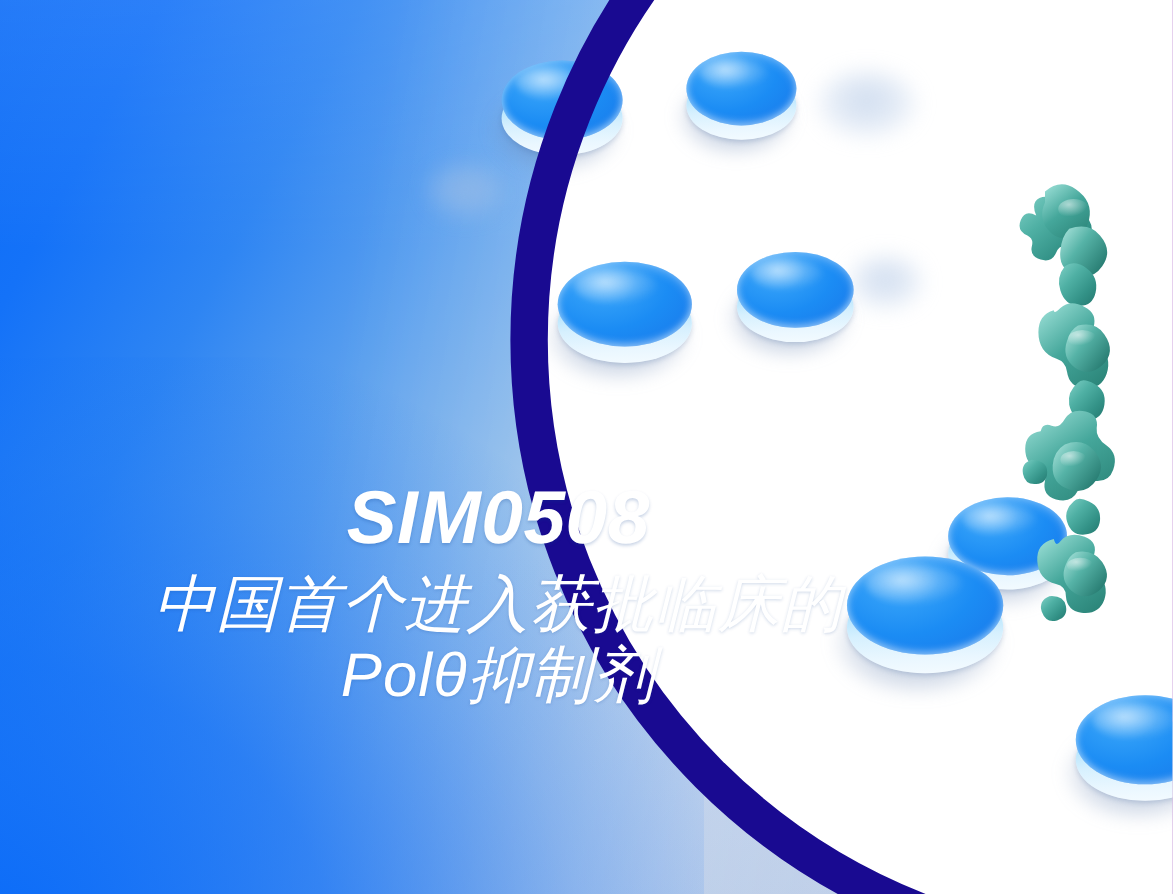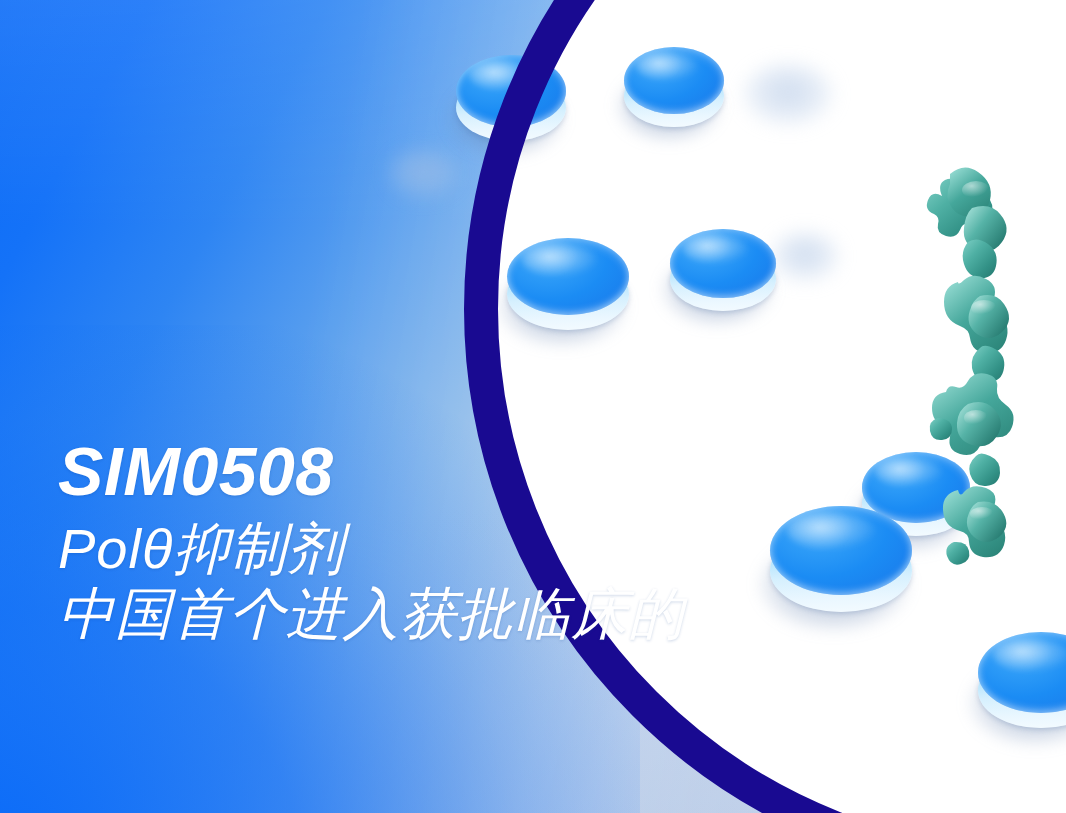--- a/index.html
+++ b/index.html
@@ -10,20 +10,21 @@
   body {
     font-family: "Liberation Sans", "DejaVu Sans", sans-serif;
   }
 
   #poster {
     position: relative;
     width: 1066px;
     height: 813px;
     overflow: hidden;
     background: #a21caf;
+    text-align: center;
   }
 
   
   .bg-base {
     position: absolute;
     inset: 0;
     background:
       linear-gradient(118deg,
         #0c6cf7 0%,
         #1472f8 10%,
@@ -347,17 +348,17 @@
                q-14 -5 -22 4 q-4 6 -6 -2 z" fill="url(#tealB)"></path>
       <path d="M94 346 q16 -3 24 9 q10 15 -3 26 q-13 10 -25 0 q-11 -10 -5 -24
                q3 -8 9 -11 z" fill="url(#tealC)"></path>
       <path d="M70 386 q-10 4 -7 14 q4 11 14 8 q10 -3 8 -13 q-2 -10 -15 -9 z" fill="url(#tealA)"></path>
       <ellipse cx="98" cy="358" rx="12" ry="7" fill="url(#hl)"></ellipse>
     </svg>
   </div>
 
   <div class="headline">
     <div class="title-main">SIM0508</div>
+    <div class="title-sub-line">中国首个进入获批临床的</div>
     <div class="title-sub-line">Polθ抑制剂</div>
-    <div class="title-sub-line">中国首个进入获批临床的</div>
   </div>
 
 </div>
 
 </body></html>

